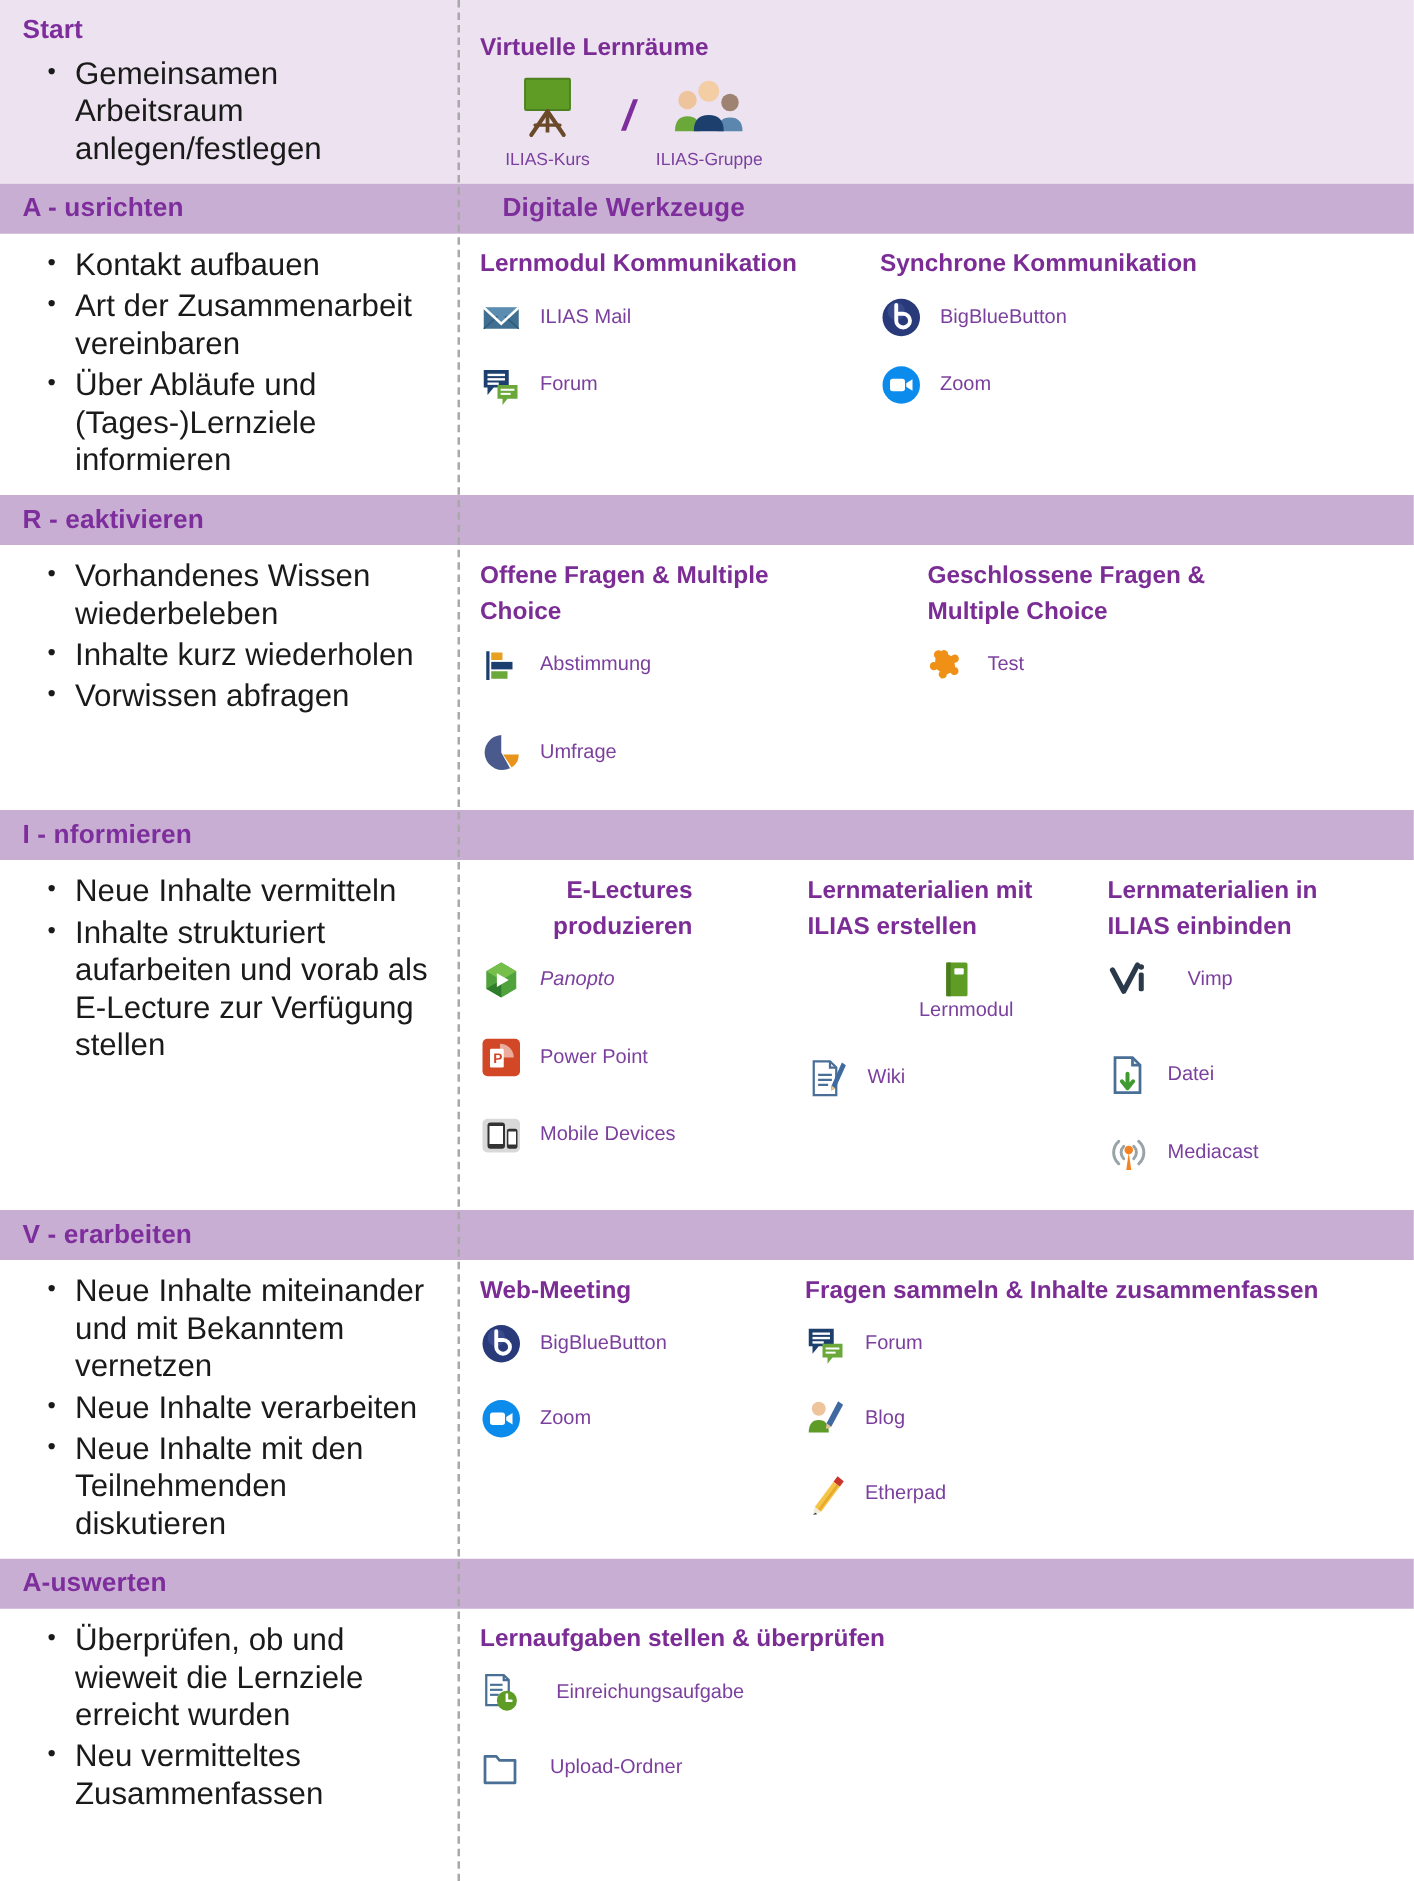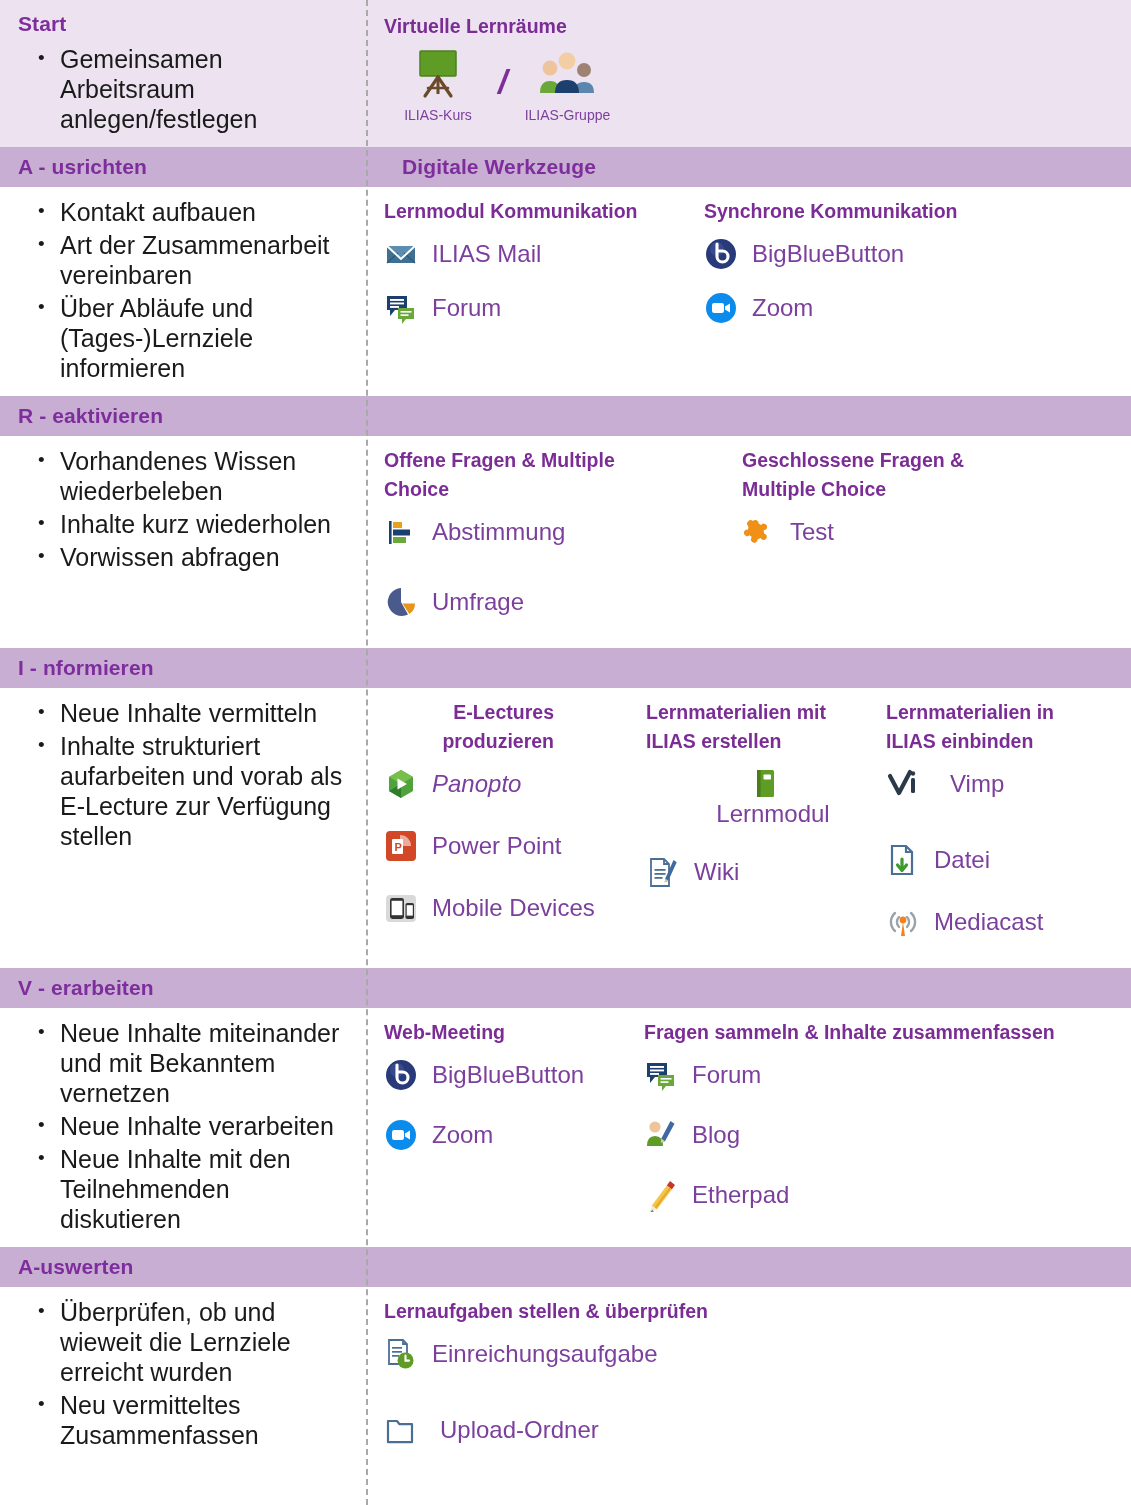--- a/index.html
+++ b/index.html
@@ -86,21 +86,21 @@
     line-height: 29px;
     margin: 0 0 10px 0;
   }
   .tool {
     display: flex;
     align-items: center;
     margin-bottom: 18px;
     min-height: 36px;
   }
   .tool-label {
-    font-size: 24px;
+    font-size: 16px;
     color: #7b3f9d;
     margin-left: 14px;
     white-space: nowrap;
   }
   .ico {
     width: 34px; height: 34px;
     flex: 0 0 34px;
     display: block;
   }
 
@@ -132,21 +132,21 @@
   <div class="section start-wrap">
     <div class="cols">
       <div class="col-left" style="padding-top:0;">
         <div class="band start-band" style="background:transparent;height:auto;">
           <div class="band-title" style="padding-left:2px;padding-top:12px;">Start</div>
         </div>
         <ul class="bullets" style="margin-top:8px;">
           <li>Gemeinsamen Arbeitsraum anlegen/festlegen</li>
         </ul>
       </div>
-      <div class="col-right" style="padding-top:0;">
+      <div class="col-right" style="padding-top:12px;">
         <div class="group-title" style="padding-top:12px;margin-bottom:4px;">Virtuelle Lernräume</div>
         <div class="vlr">
           <div class="vlr-item">
             <div class="vlr-ico">
               <svg width="48" height="50" viewBox="0 0 48 50">
                 <rect x="6" y="2" width="36" height="25" rx="1" fill="#5f9c26"></rect>
                 <rect x="6" y="2" width="36" height="25" rx="1" fill="none" stroke="#4d8020" stroke-width="1.5"></rect>
                 <rect x="22.5" y="27" width="3" height="18" fill="#6b4a2a"></rect>
                 <path d="M24 28 L11 47" stroke="#6b4a2a" stroke-width="3.2" stroke-linecap="round"></path>
                 <path d="M24 28 L37 47" stroke="#6b4a2a" stroke-width="3.2" stroke-linecap="round"></path>
@@ -514,21 +514,21 @@
     <div class="cols">
       <div class="col-left">
         <ul class="bullets">
           <li>Überprüfen, ob und wieweit die Lernziele erreicht wurden</li>
           <li>Neu vermitteltes Zusammenfassen</li>
         </ul>
       </div>
       <div class="col-right">
         <div class="group">
           <div class="group-title">Lernaufgaben stellen &amp; überprüfen</div>
-          <div class="tool" style="margin-top:8px;margin-bottom:40px;">
+          <div class="tool" style="margin-top:8px;margin-bottom:24px;gap:13px;">
             <span class="ico">
               <svg width="34" height="34" viewBox="0 0 34 34">
                 <path d="M5 3 h14 l4 4 v20 h-18 z" fill="#ffffff" stroke="#4a6f96" stroke-width="1.8"></path>
                 <path d="M19 3 v4 h4" fill="none" stroke="#4a6f96" stroke-width="1.8"></path>
                 <rect x="8" y="10" width="10" height="1.7" fill="#4a6f96"></rect>
                 <rect x="8" y="14" width="10" height="1.7" fill="#4a6f96"></rect>
                 <rect x="8" y="18" width="7" height="1.7" fill="#4a6f96"></rect>
                 <circle cx="21.5" cy="23.5" r="8" fill="#5f9c26"></circle>
                 <path d="M21.5 18.6 v5 h3.6" fill="none" stroke="#ffffff" stroke-width="2.1" stroke-linecap="round"></path>
               </svg>

